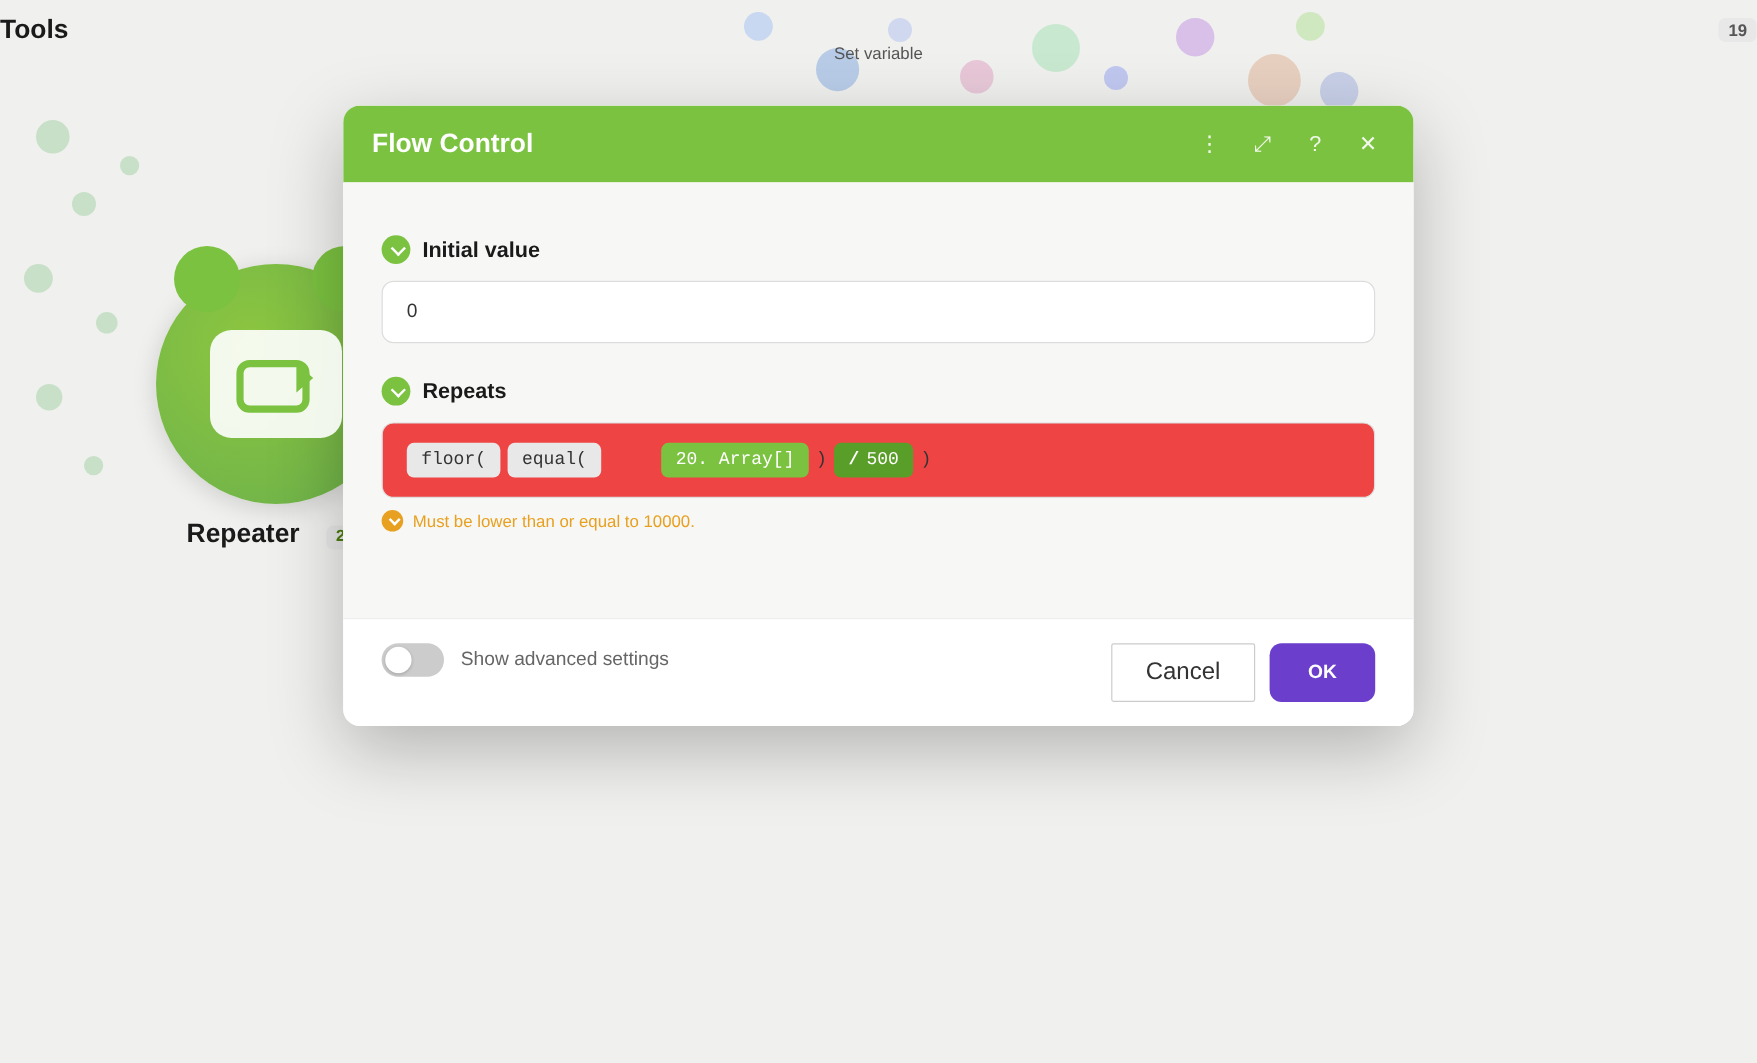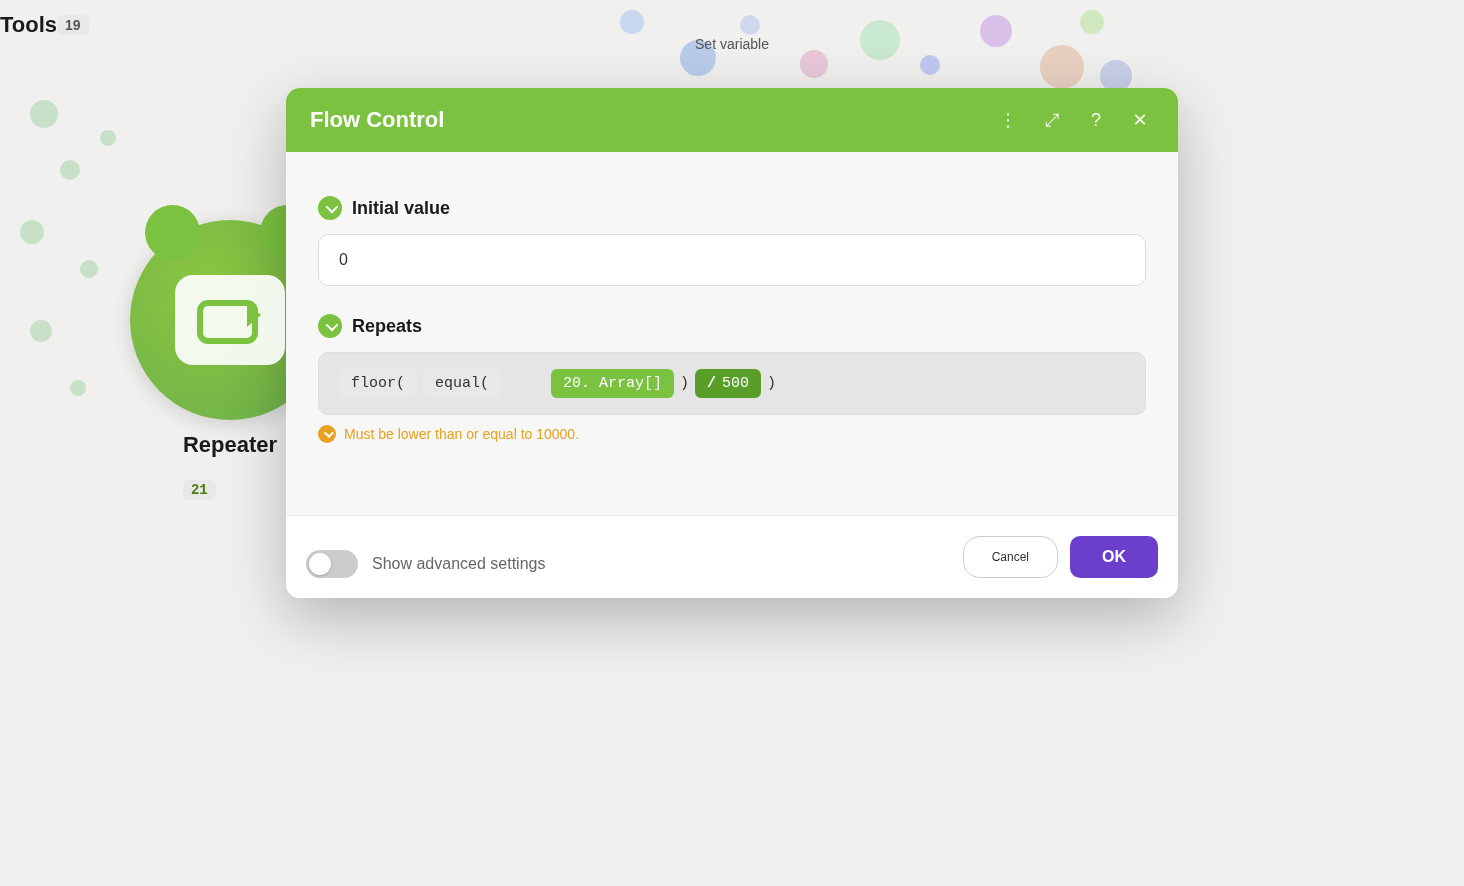--- a/index.html
+++ b/index.html
@@ -28,21 +28,22 @@
 
     
     .top-bar {
       position: absolute;
       top: 0;
       left: 0;
       right: 0;
       height: 50px;
       display: flex;
       align-items: center;
-      justify-content: flex-start;
+      justify-content: space-between;
+      gap: 12px;
     }
 
     .top-bar-title {
       font-size: 22px;
       font-weight: 700;
       color: #1a1a1a;
     }
 
     .top-bar-badge {
       background: #e8e8e8;
@@ -106,26 +107,25 @@
       border-radius: 18px;
       display: flex;
       align-items: center;
       justify-content: center;
       position: relative;
       z-index: 1;
     }
 
     .repeater-label {
       display: flex;
-      align-items: flex-start;
+      align-items: flex-end;
       gap: 22px;
       font-size: 22px;
       font-weight: 700;
       color: #1a1a1a;
-      flex-direction: column;
     }
 
     .repeater-badge {
       background: #e8e8e8;
       border-radius: 6px;
       padding: 2px 8px;
       font-size: 14px;
       font-weight: 600;
       color: #4d7c0f;
       font-family: Liberation Mono, monospace;
@@ -236,21 +236,21 @@
       border: 1.5px solid #ddd;
       border-radius: 10px;
       padding: 16px 20px;
       font-size: 16px;
       color: #333;
       width: 100%;
     }
 
     
     .expr-field {
-      background: #e5e5e5;
+      background: #ef4444;
       border: 1.5px solid #ddd;
       border-radius: 10px;
       padding: 16px 20px;
       display: flex;
       align-items: center;
       gap: 6px;
       flex-wrap: wrap;
     }
 
     .expr-token {
@@ -324,24 +324,24 @@
       border: 2px solid #fff;
       border-top: none;
       border-left: none;
       width: 5px;
       height: 5px;
       transform: rotate(45deg) translateY(-2px);
     }
 
     
     .dialog-footer {
-      padding: 20px 20px;
+      padding: 20px 32px;
       background: #fff;
       display: flex;
-      align-items: flex-end;
+      align-items: flex-start;
       justify-content: space-between;
       border-top: 1px solid #eee;
     }
 
     .toggle-group {
       display: flex;
       align-items: center;
       gap: 14px;
     }
 
@@ -375,23 +375,23 @@
     }
 
     .footer-btns {
       display: flex;
       gap: 12px;
     }
 
     .btn-cancel {
       padding: 12px 28px;
       border: 1.5px solid #ccc;
-      border-radius: 17px;
+      border-radius: 2px;
       background: #fff;
-      font-size: 12px;
+      font-size: 20px;
       font-weight: 500;
       cursor: pointer;
       color: #333;
     }
 
     .btn-ok {
       padding: 12px 32px;
       border: none;
       border-radius: 10px;
       background: #6b3ecc;

